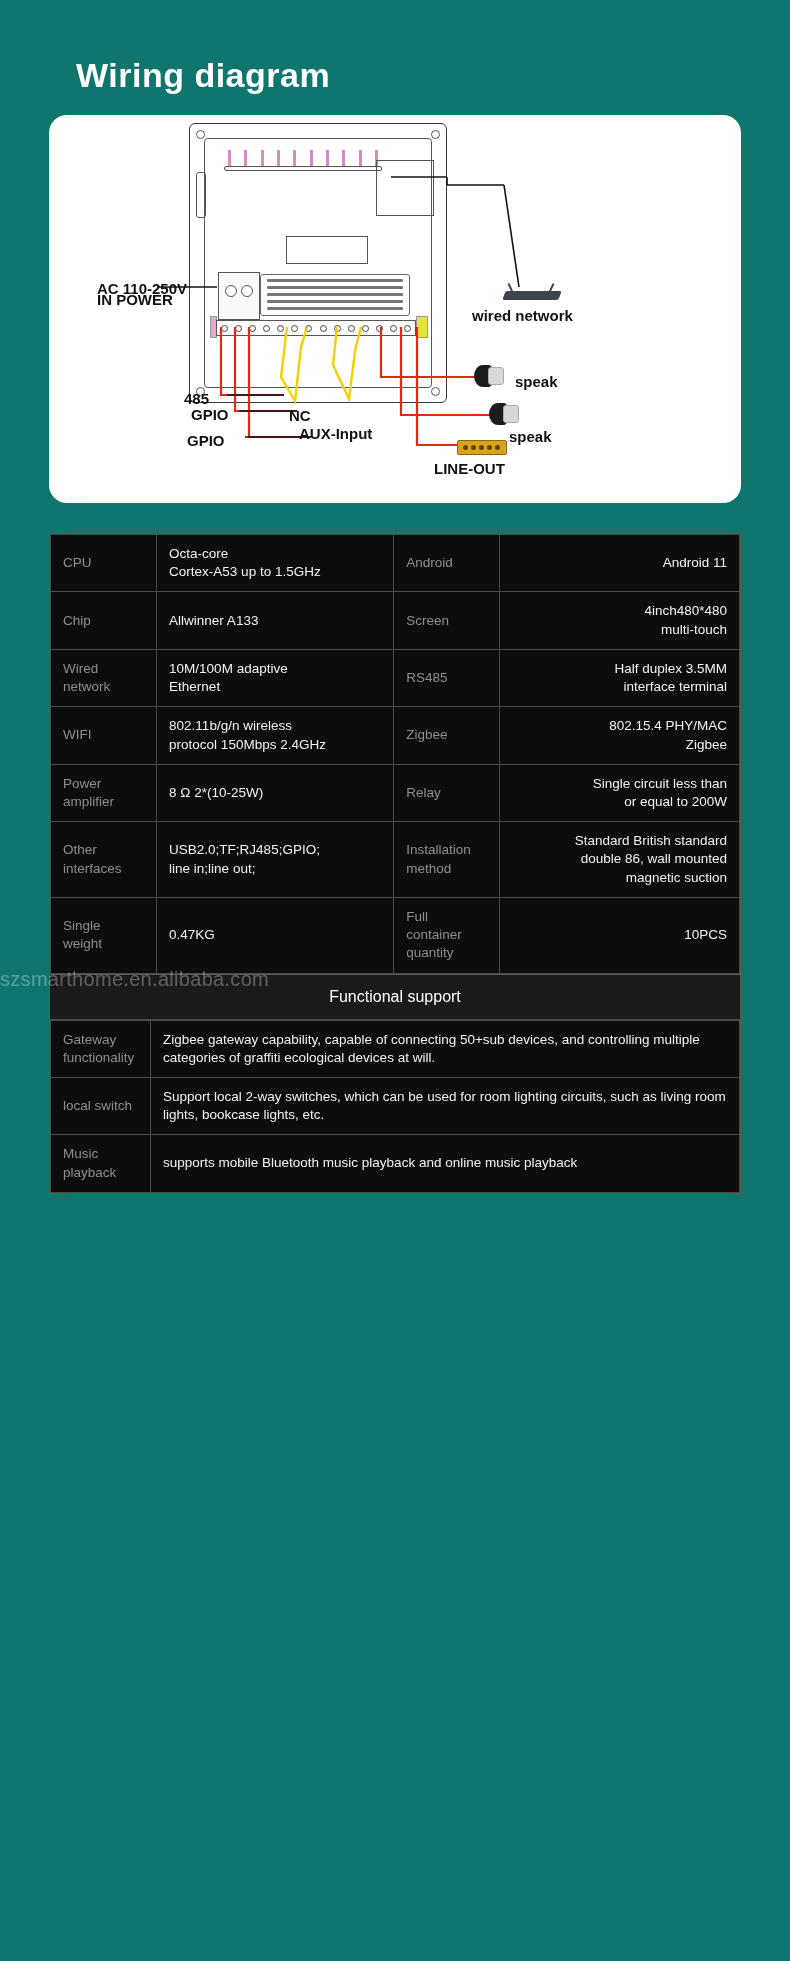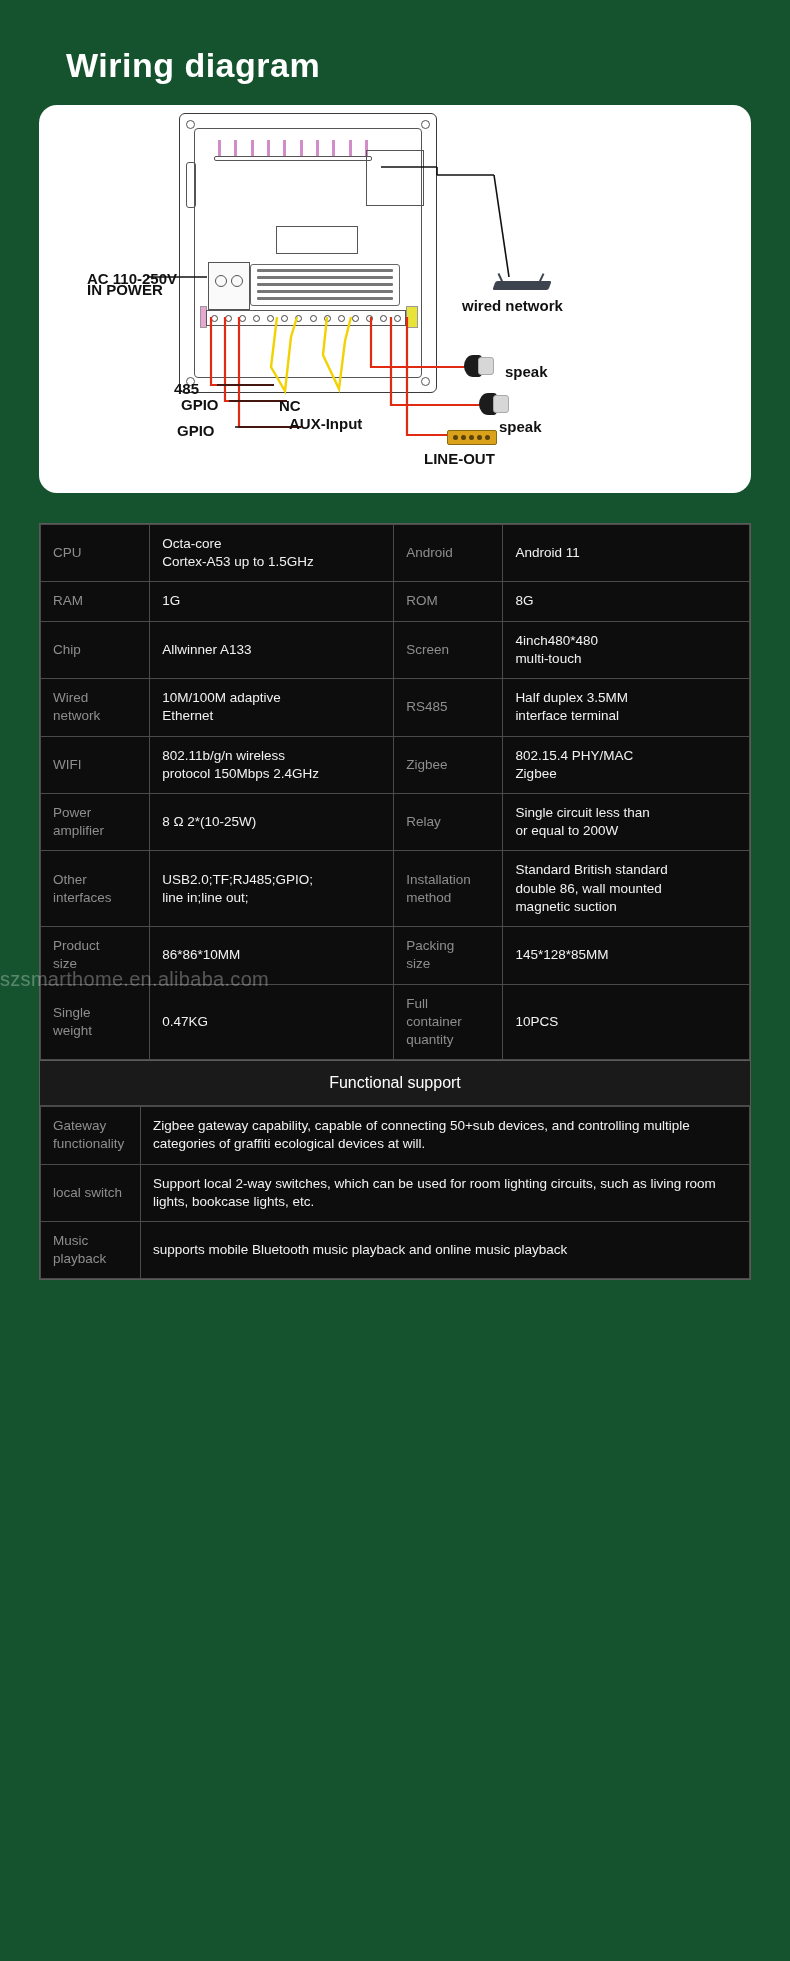--- a/index.html
+++ b/index.html
@@ -5,23 +5,23 @@
   * { box-sizing: border-box; }
   html, body {
     margin: 0; padding: 0;
     background: #000;
     width: 790px;
     font-family: "Liberation Sans", sans-serif;
   }
   .page {
     width: 790px;
     min-height: 1961px;
-    background: #14532d;
+    background: #0f766e;
     position: relative;
-    padding: 6px;
+    padding: 16px;
   }
   .title {
     color: #ffffff;
     font-size: 34px;
     font-weight: bold;
     padding: 40px 0 20px 60px;
     letter-spacing: 0.5px;
   }
   .diagram-card {
     margin: 0 33px;
@@ -244,21 +244,21 @@
   }
   td.k {
     color: #8e8e8e;
     width: 85px;
   }
   td.v {
     color: #f2f2f2;
     width: 190px;
   }
   td.k2 { color: #8e8e8e; width: 85px; }
-  td.v2 { color: #f2f2f2; width: 192px; }
+  td.v2 { color: #f2f2f2; width: 192px; text-align: right; }
 
   .sub-head {
     color: #ffffff;
     font-size: 16px;
     text-align: center;
     padding: 13px 0;
     border-left: 1px solid #5a5a5a;
     border-right: 1px solid #5a5a5a;
     border-bottom: 1px solid #4a4a4a;
     background: #1a1a1a;
@@ -426,26 +426,20 @@
     <table>
       <tbody>
         <tr>
           <td class="k">CPU</td>
           <td class="v" style="white-space:pre-line;">Octa-core
 Cortex-A53 up to 1.5GHz</td>
           <td class="k2">Android</td>
           <td class="v2" style="white-space:pre-line;">Android 11</td>
         </tr>
         <tr>
-          <td class="k">RAM</td>
-          <td class="v" style="white-space:pre-line;">1G</td>
-          <td class="k2">ROM</td>
-          <td class="v2" style="white-space:pre-line;">8G</td>
-        </tr>
-        <tr>
           <td class="k">Chip</td>
           <td class="v" style="white-space:pre-line;">Allwinner A133</td>
           <td class="k2">Screen</td>
           <td class="v2" style="white-space:pre-line;">4inch480*480
 multi-touch</td>
         </tr>
         <tr>
           <td class="k" style="white-space:pre-line;">Wired
 network</td>
           <td class="v" style="white-space:pre-line;">10M/100M adaptive
@@ -475,28 +469,20 @@
 interfaces</td>
           <td class="v" style="white-space:pre-line;">USB2.0;TF;RJ485;GPIO;
 line in;line out;</td>
           <td class="k2" style="white-space:pre-line;">Installation
 method</td>
           <td class="v2" style="white-space:pre-line;">Standard British standard
 double 86, wall mounted
 magnetic suction</td>
         </tr>
         <tr>
-          <td class="k" style="white-space:pre-line;">Product
-size</td>
-          <td class="v" style="white-space:pre-line;">86*86*10MM</td>
-          <td class="k2" style="white-space:pre-line;">Packing
-size</td>
-          <td class="v2" style="white-space:pre-line;">145*128*85MM</td>
-        </tr>
-        <tr>
           <td class="k" style="white-space:pre-line;">Single
 weight</td>
           <td class="v" style="white-space:pre-line;">0.47KG</td>
           <td class="k2" style="white-space:pre-line;">Full
 container
 quantity</td>
           <td class="v2" style="white-space:pre-line;">10PCS</td>
         </tr>
       </tbody>
     </table>

